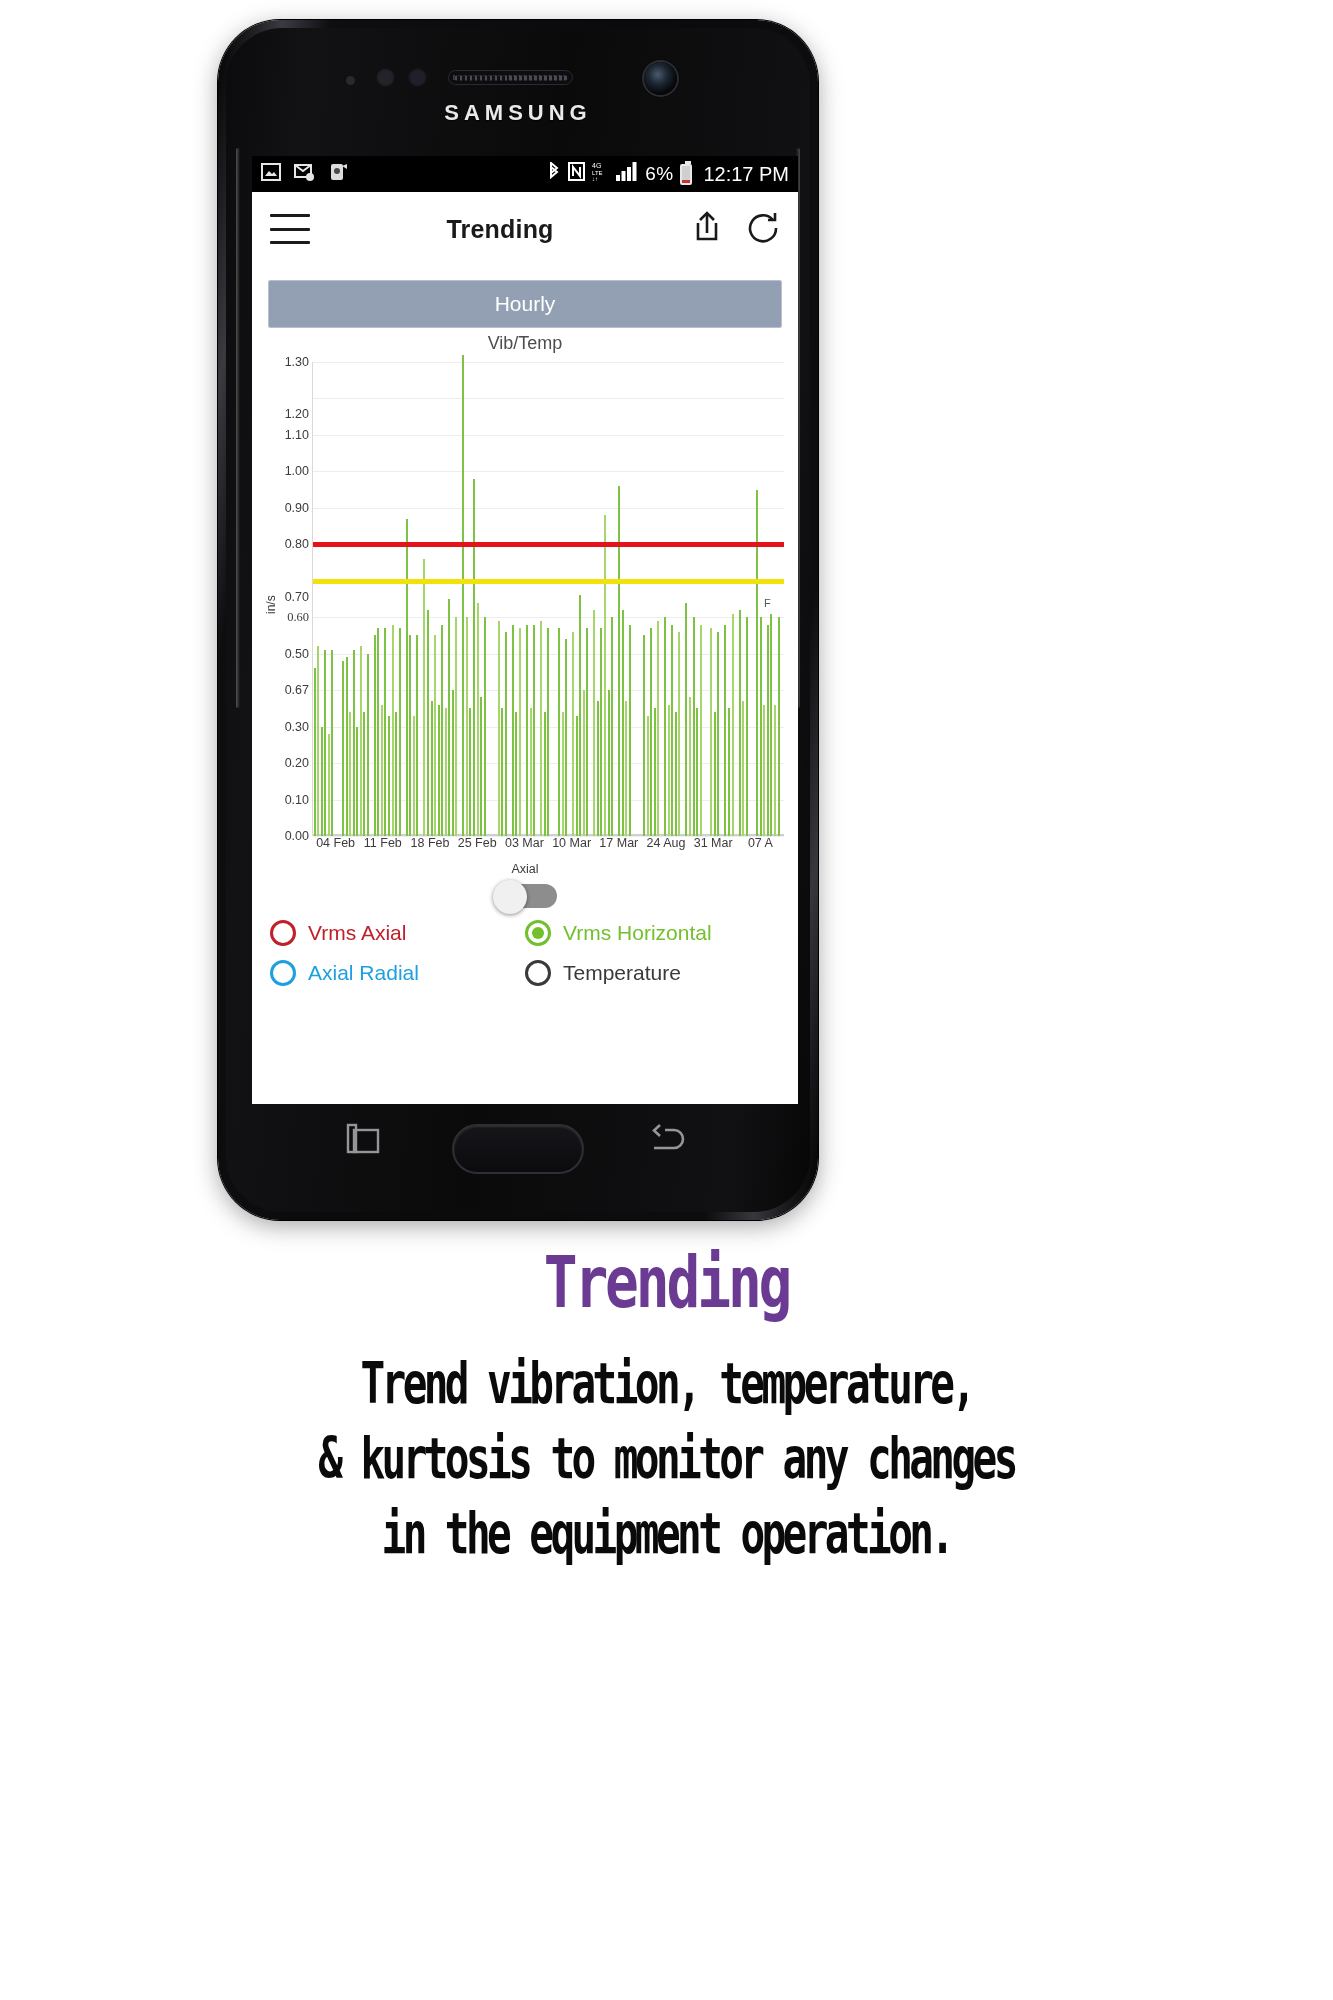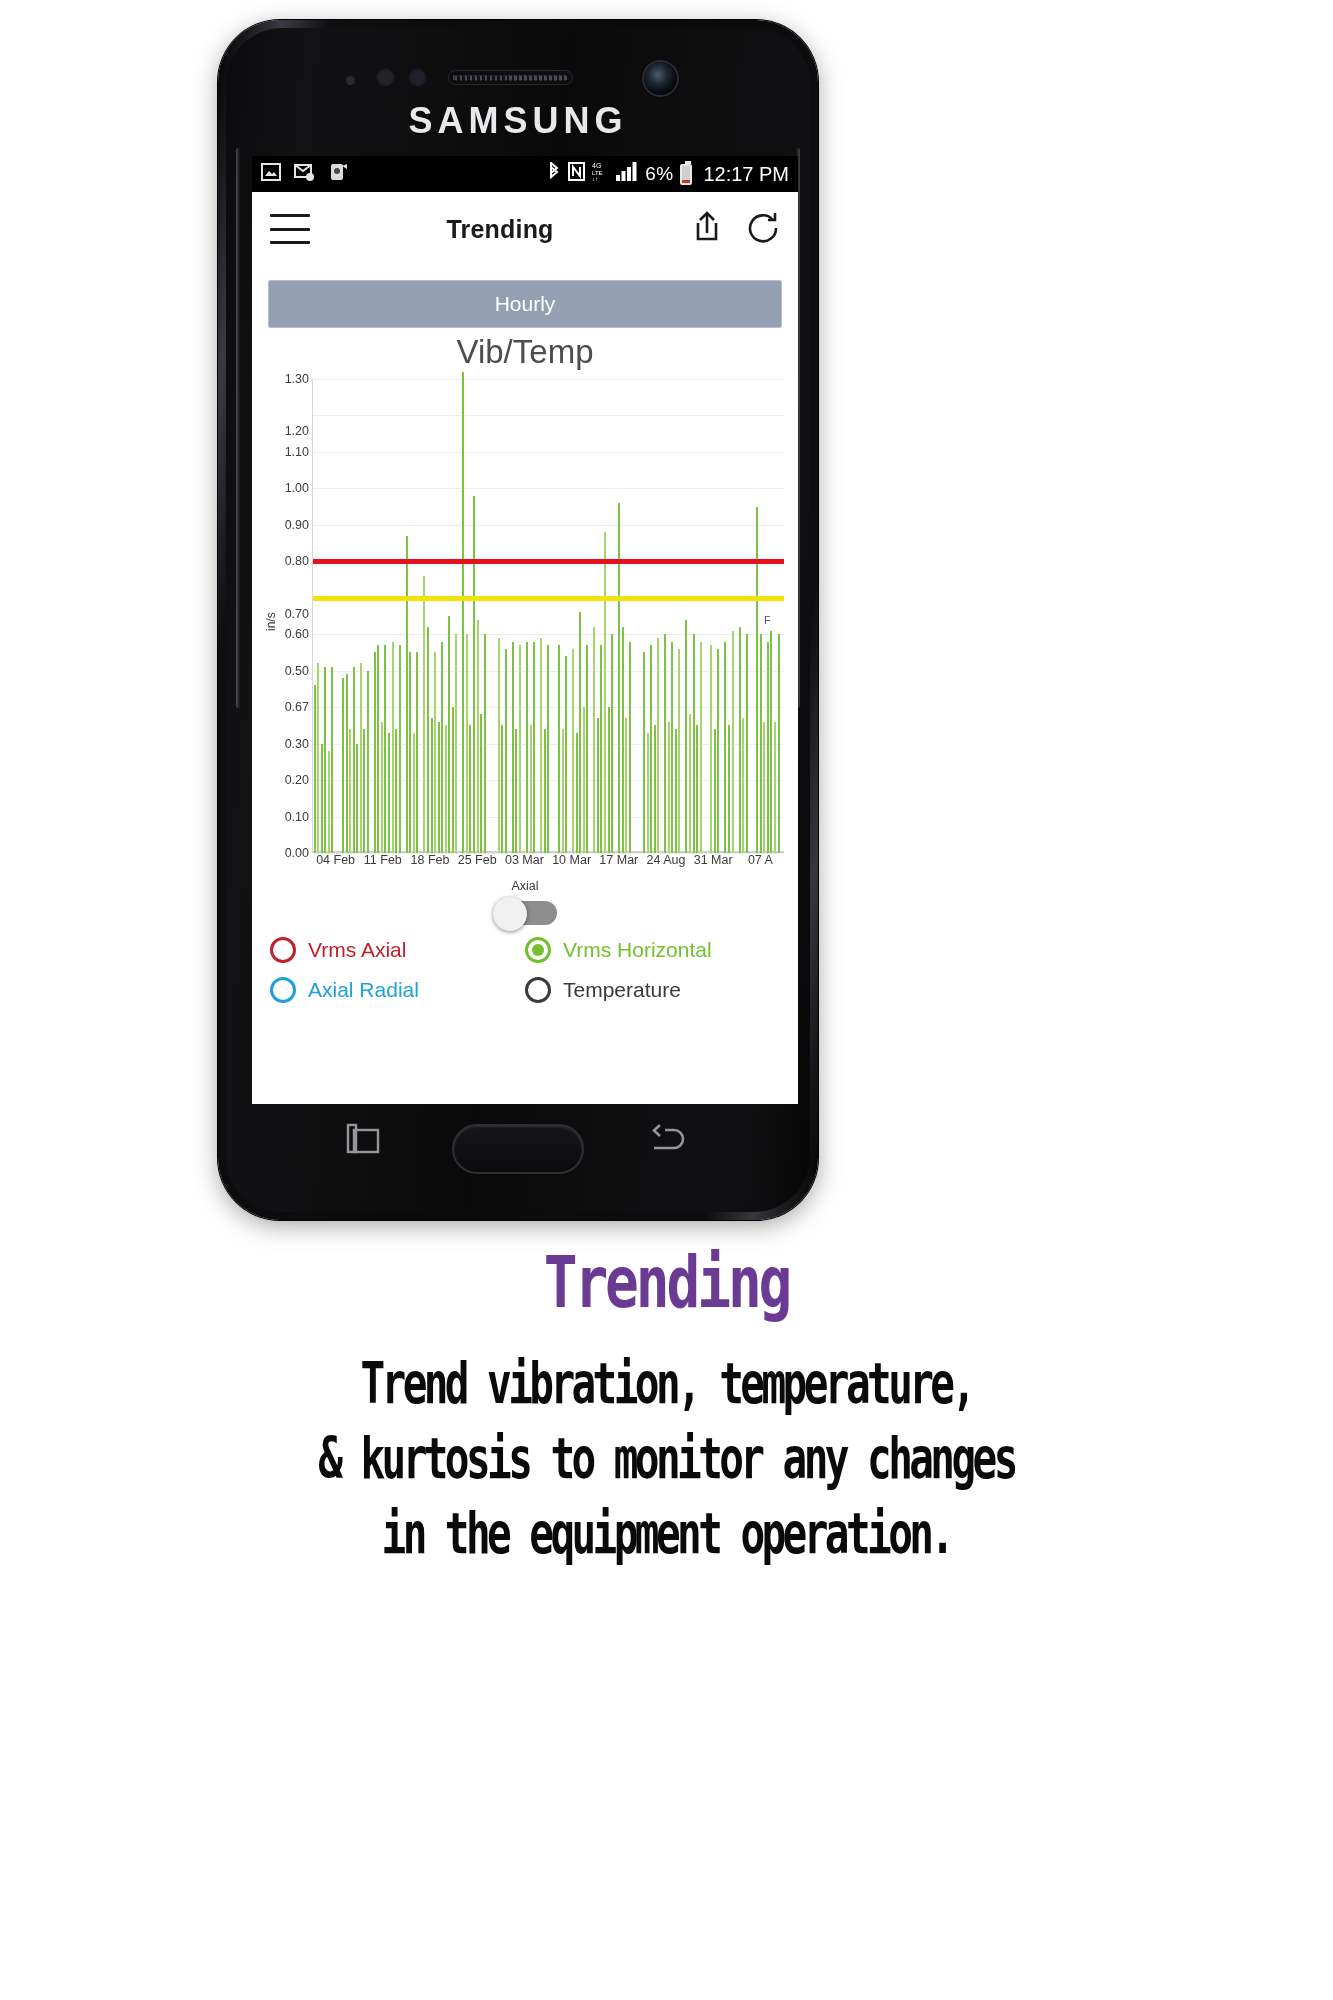--- a/index.html
+++ b/index.html
@@ -44,21 +44,21 @@
     background-image: repeating-linear-gradient(90deg,#3a3a42 0 2px,#0d0d10 2px 5px);
     background-position:center; background-size:115px 5px; background-repeat:no-repeat; }
   .speaker-inner{position:absolute; left:50%; top:50%; transform:translate(-50%,-50%);
     width:113px;height:5px;background:repeating-linear-gradient(90deg,#4a4a52 0 2px,#121216 2px 5px);border-radius:3px;}
   .camera { position:absolute; left:418px; top:8px; width:33px; height:33px; border-radius:50%;
     background: radial-gradient(circle at 42% 38%, #4b5a6b 0%, #1d2733 34%, #07090c 66%, #000 100%);
     box-shadow: 0 0 0 2px #2c2c33, 0 0 0 3px #0a0a0c; }
 
   .samsung {
     position:absolute; left:0; top:72px; width:100%;
-    text-align:center; color:#e9e9ec; font-size:36px; letter-spacing:5px;
+    text-align:center; color:#e9e9ec; font-size:22px; letter-spacing:5px;
     font-weight:bold; font-family:"Liberation Sans", sans-serif;
     text-shadow:0 1px 1px rgba(0,0,0,.8);
   }
 
   
   .screen {
     position:absolute; left:26px; top:128px; width:546px; height:948px;
     background:#ffffff; overflow:hidden;
   }
 
@@ -88,21 +88,21 @@
 
   
   .tabs { margin:14px 16px 0 16px; display:flex; height:48px;
           border:1px solid #b7c0cd; border-radius:2px; overflow:hidden; }
   .tab { flex:1; display:flex; align-items:center; justify-content:center;
          font-size:21px; font-family:"Liberation Sans", sans-serif; }
   .tab.active { background:#93a0b3; color:#fff; }
   .tab.inactive { background:#fff; color:#8f9bb0; }
 
   
-  .chart-title { text-align:center; font-size:33px; color:#4d4d4d; margin-top:5px;
+  .chart-title { text-align:center; font-size:18px; color:#4d4d4d; margin-top:5px;
                  font-family:"Liberation Sans", sans-serif; }
   .chart-wrap { position:relative; margin:2px 12px 0 12px; height:520px; }
   .plot { position:absolute; left:48px; top:6px; right:2px; bottom:40px; background:#fff;
           border-left:1px solid #d9d9d9; }
   .ylabel { position:absolute; left:0px; top:258px; font-size:12px; color:#333;
             transform:rotate(-90deg); transform-origin:left top; white-space:nowrap; }
   .ytick { position:absolute; right:calc(100% + 4px); transform:translateY(-50%);
            font-size:12.5px; color:#3b3b3b; white-space:nowrap;
            font-family:"Liberation Sans", sans-serif; }
   .gridline { position:absolute; left:0; right:0; height:1px; background:#ededed; }
@@ -275,21 +275,21 @@
               <div class="ytick" style="top: 437.538px; padding-left: 36px;">0.10</div>
               <div class="gridline" style="top: 401.077px;"></div>
               <div class="ytick" style="top: 401.077px;">0.20</div>
               <div class="gridline" style="top: 364.615px;"></div>
               <div class="ytick" style="top: 364.615px;">0.30</div>
               <div class="gridline" style="top: 328.154px;"></div>
               <div class="ytick" style="top: 328.154px;">0.67</div>
               <div class="gridline" style="top: 291.692px;"></div>
               <div class="ytick" style="top: 291.692px;">0.50</div>
               <div class="gridline" style="top: 255.231px;"></div>
-              <div class="ytick" style="top: 255.231px;">0.60</div>
+              <div class="ytick" style="top: 255.231px; font-family: Liberation Serif, serif;">0.60</div>
               <div class="gridline" style="top: 218.769px;"></div>
               <div class="ytick" style="top: 235px;">0.70</div>
               <div class="gridline" style="top: 182.308px;"></div>
               <div class="ytick" style="top: 182.308px;">0.80</div>
               <div class="gridline" style="top: 145.846px;"></div>
               <div class="ytick" style="top: 145.846px;">0.90</div>
               <div class="gridline" style="top: 109.385px;"></div>
               <div class="ytick" style="top: 109.385px;">1.00</div>
               <div class="gridline" style="top: 72.9231px;"></div>
               <div class="ytick" style="top: 72.9231px;">1.10</div>

